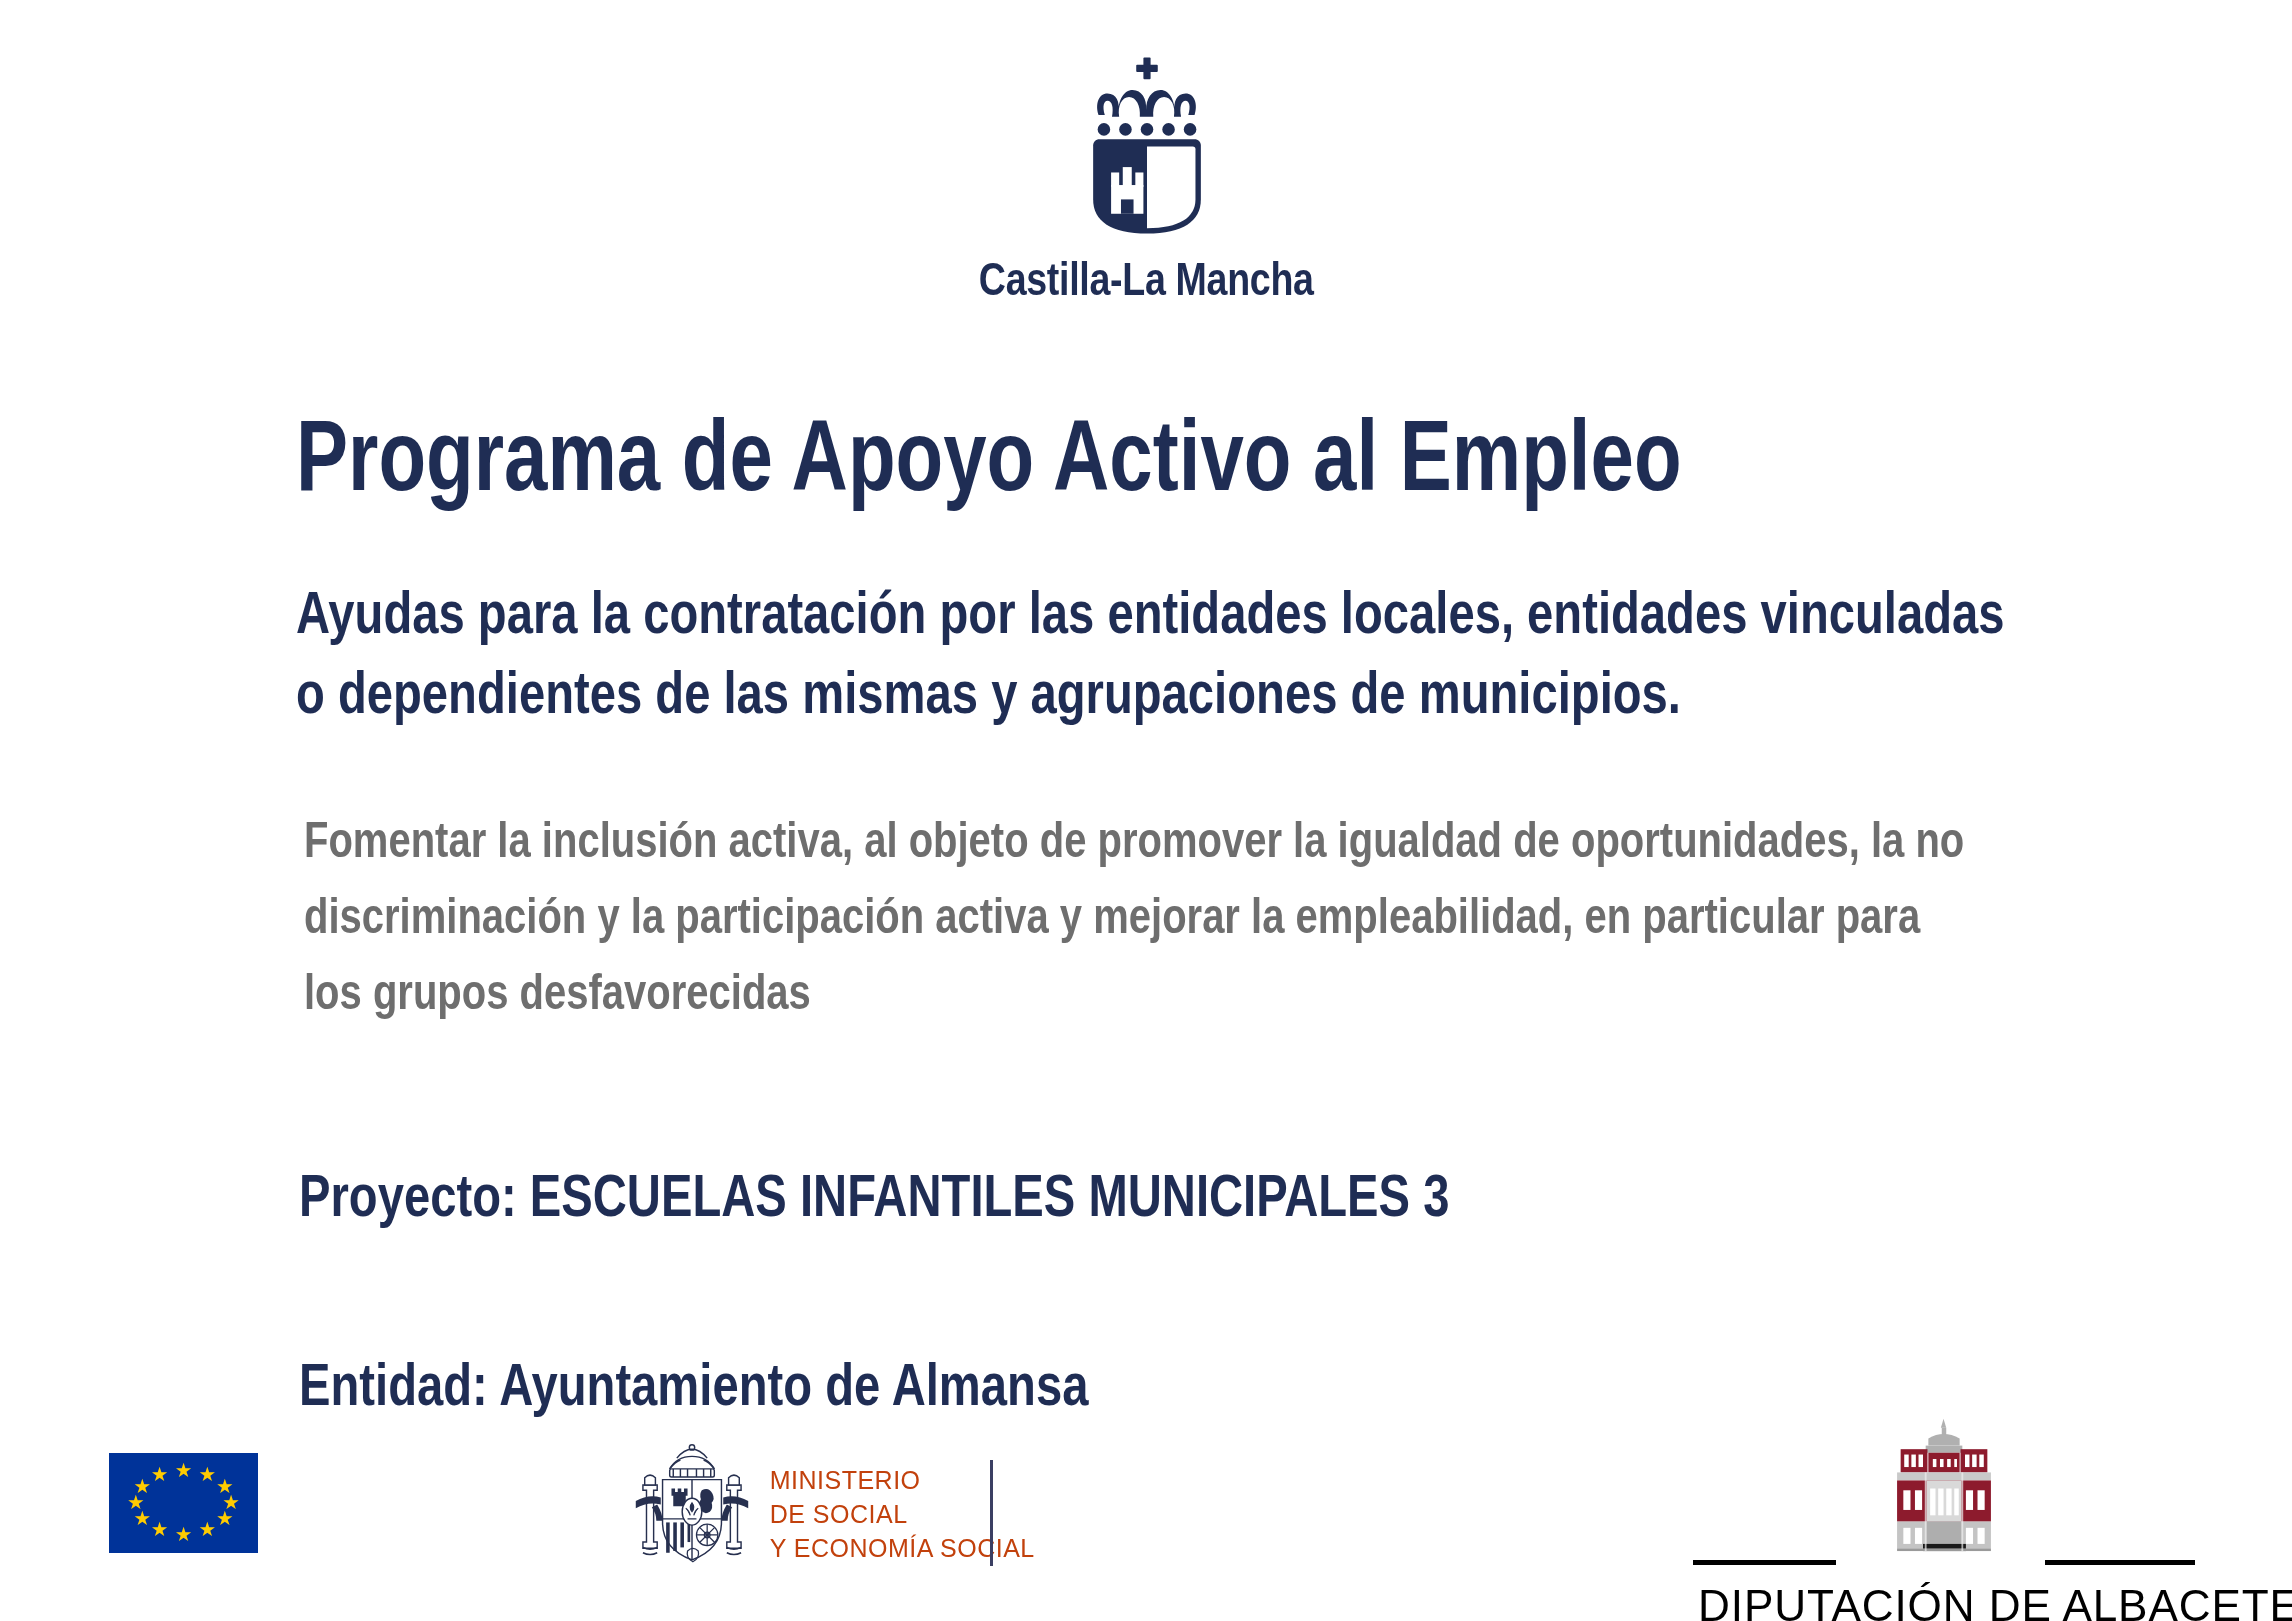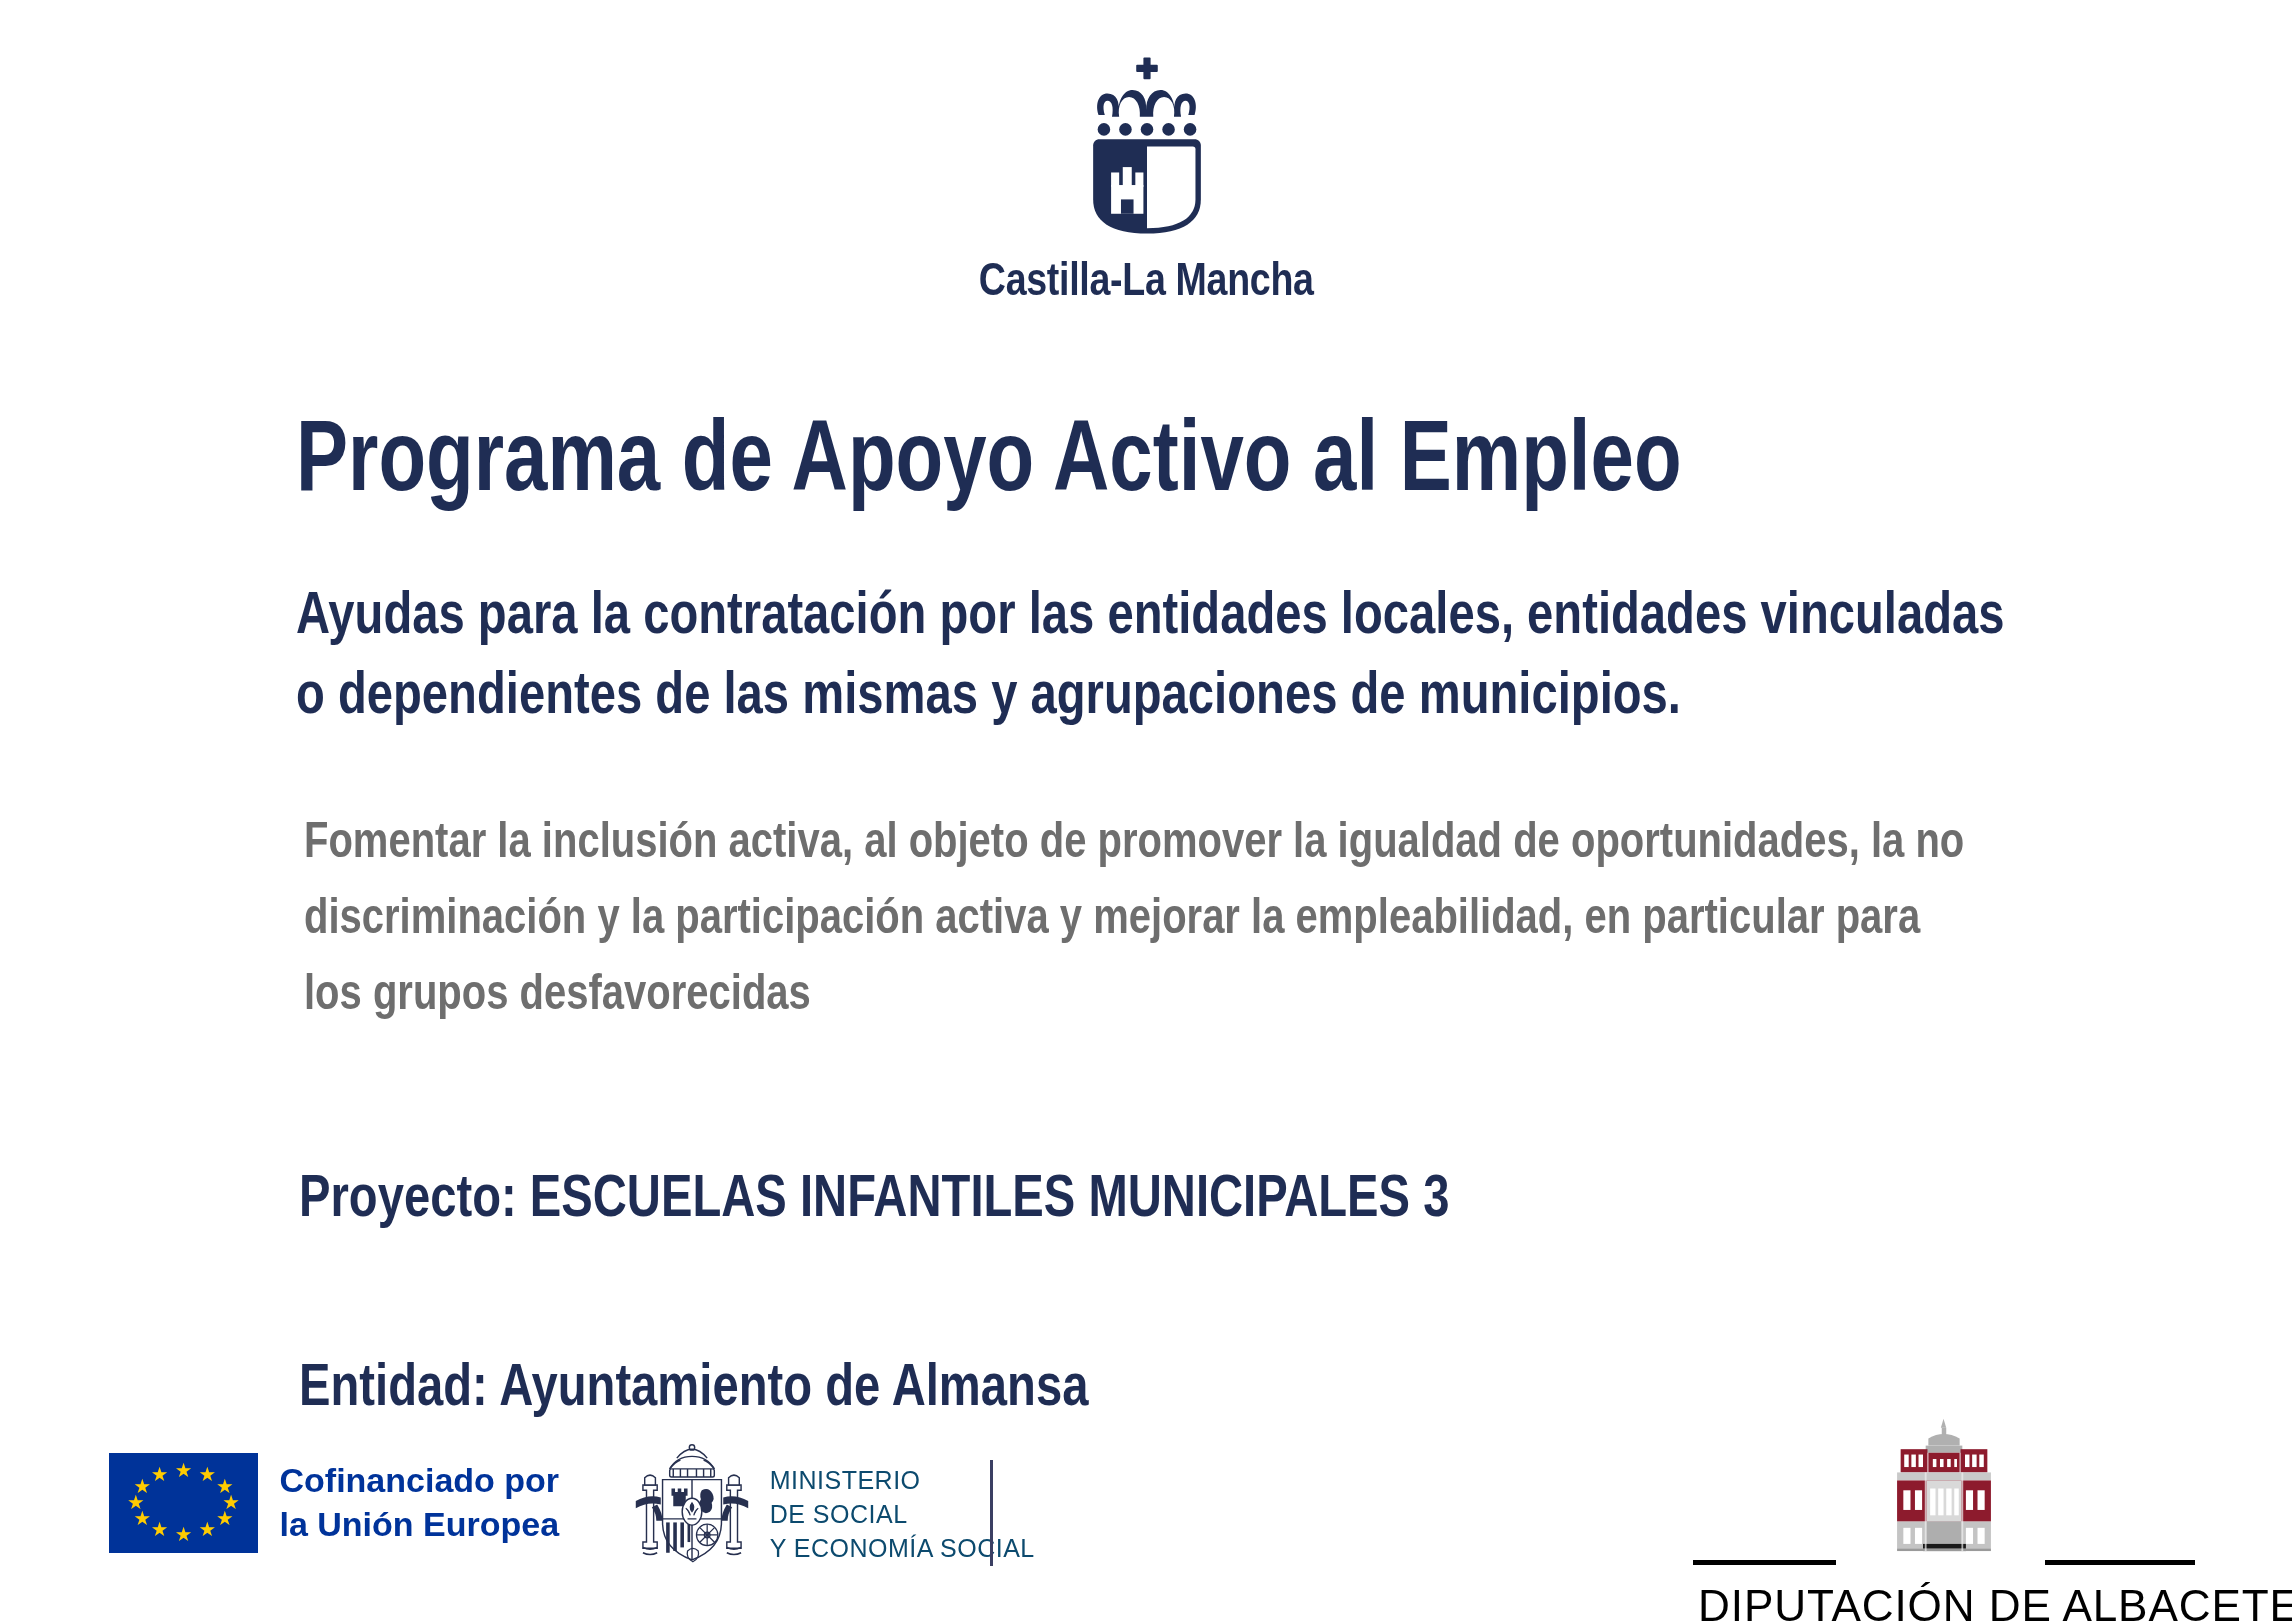--- a/index.html
+++ b/index.html
@@ -105,21 +105,21 @@
   .eu-flag{width:149px;height:100px;background:#003399;position:relative;flex:0 0 auto;}
   .eu-star{position:absolute;color:#ffcc00;font-size:19.7px;line-height:1;transform:translate(-50%,-50%);}
   .eu-text{
     color:#00339a;font-weight:700;font-size:34px;line-height:1.28;
     white-space:nowrap;
   }
 
   .logo-min{position:absolute;left:634px;top:9px;display:flex;align-items:center;gap:19.7px;}
   .min-arms{width:116px;height:143px;flex:0 0 auto;}
   .min-text{
-    color:#0c4a6e;font-size:25px;line-height:1.35;letter-spacing:0.5px;
+    color:#c2410c;font-size:25px;line-height:1.35;letter-spacing:0.5px;
     white-space:nowrap;font-weight:400;
   }
   .divider{
     position:absolute;left:990px;top:27px;
     width:2.7px;height:106px;background:#3b3f63;
   }
 
   .logo-fe{position:absolute;left:1068px;top:16px;display:flex;align-items:center;gap:25px;}
   .fe-mark{width:161px;height:130px;flex:0 0 auto;}
   .fe-text{color:#151a3d;font-size:56px;font-weight:400;white-space:nowrap;letter-spacing:-0.4px;}
@@ -214,24 +214,20 @@
         <span class="eu-star" style="left:82%;top:50%">★</span>
         <span class="eu-star" style="left:77.7%;top:66%">★</span>
         <span class="eu-star" style="left:66%;top:77.7%">★</span>
         <span class="eu-star" style="left:50%;top:82%">★</span>
         <span class="eu-star" style="left:34%;top:77.7%">★</span>
         <span class="eu-star" style="left:22.3%;top:66%">★</span>
         <span class="eu-star" style="left:18%;top:50%">★</span>
         <span class="eu-star" style="left:22.3%;top:34%">★</span>
         <span class="eu-star" style="left:34%;top:22.3%">★</span>
       </div>
-      <div class="eu-text">
-        <div>Cofinanciado por</div>
-        <div>la Unión Europea</div>
-      </div>
     </div>
 
     <div class="logo-min">
       <div>
         <svg class="min-arms" viewBox="0 0 130 160" aria-hidden="true">
           <g stroke="#27304f" fill="none" stroke-width="1.6">
 
             <path d="M40 30 q8 -14 25 -14 q17 0 25 14"></path>
             <path d="M40 30 q6 -8 12 -10 M78 20 q6 2 12 10"></path>
             <path d="M48 18 q8 -10 17 -10 q9 0 17 10"></path>

